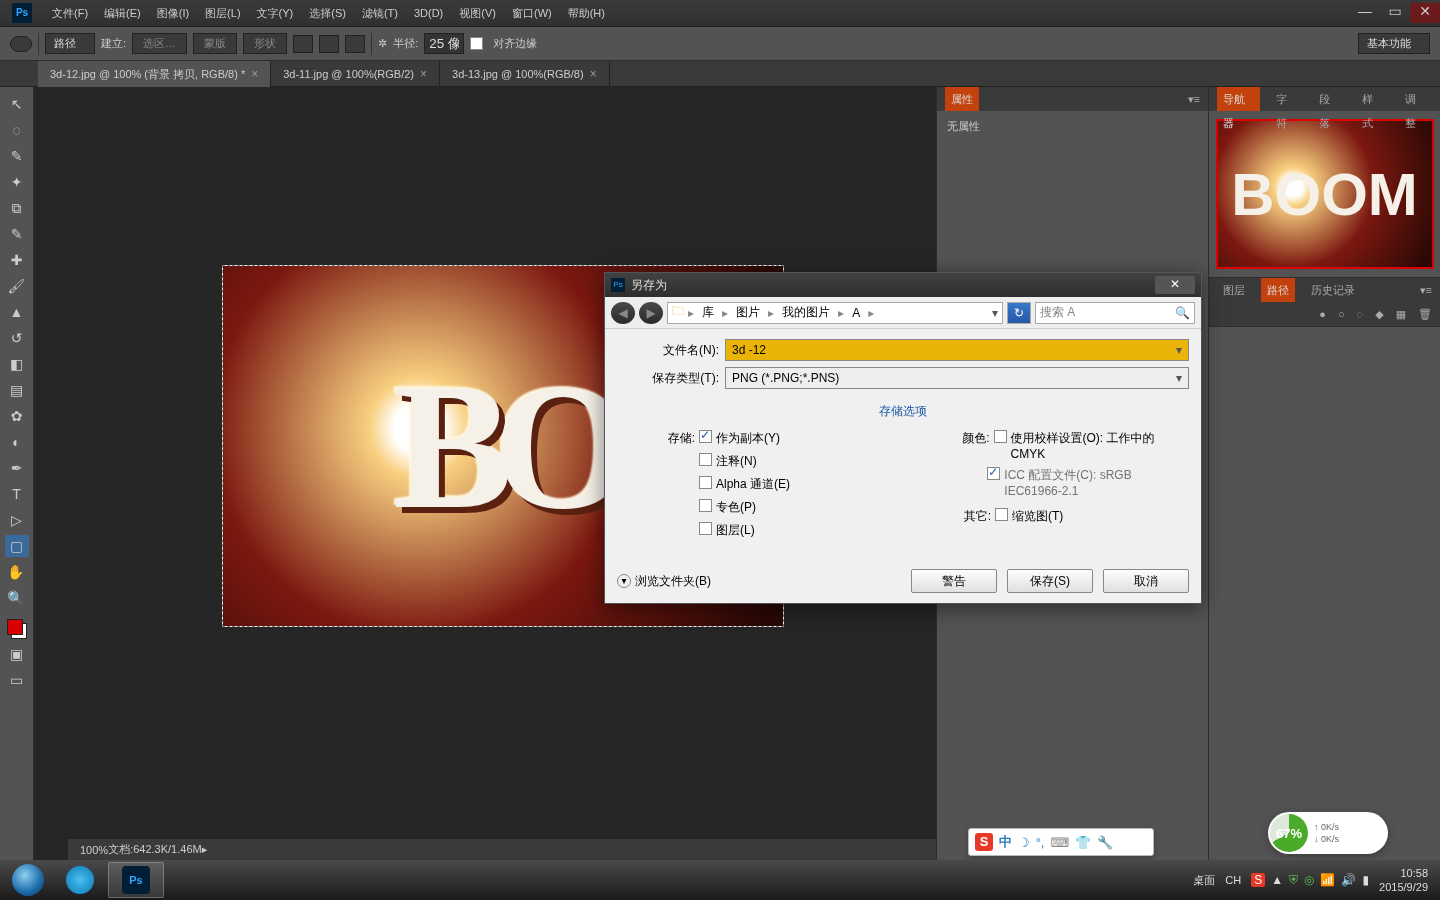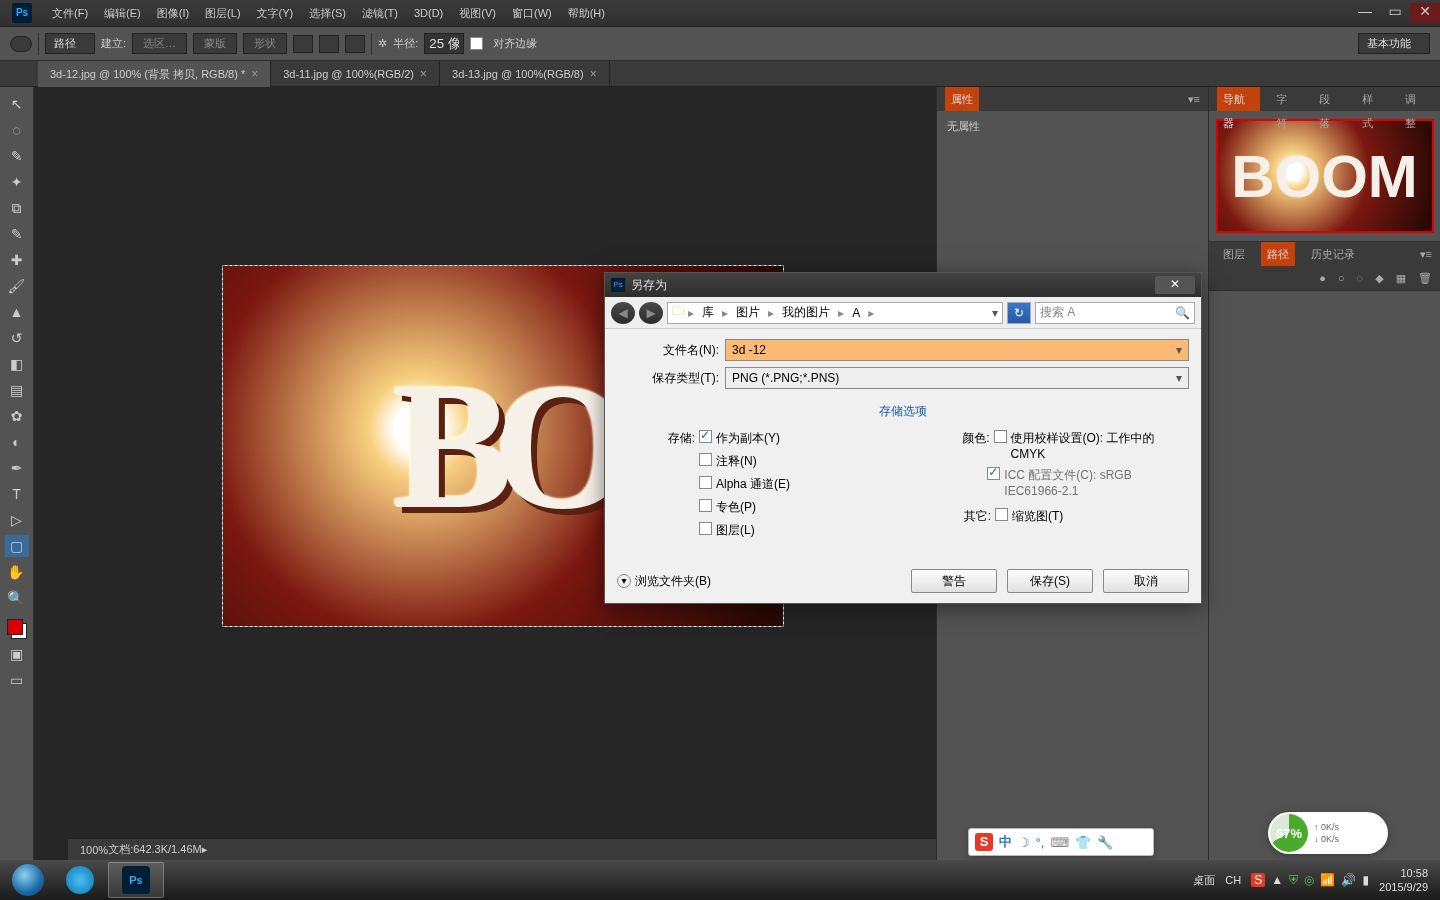--- a/index.html
+++ b/index.html
@@ -44,39 +44,39 @@
 .statusbar { height: 22px; background: #3a3a3a; border-top: 1px solid #222; display: flex; align-items: center; padding: 0 12px; color: #ccc; position: absolute; bottom: 0; left: 34px; right: 0; }
 
 
 .rightpanels { width: 270px; background: #535353; display: flex; flex-direction: column; border-left: 1px solid #2e2e2e; }
 .rightpanels.far { width: 232px; }
 .panel-group { border-bottom: 1px solid #2e2e2e; }
 .panel-tabs { height: 24px; background: #3a3a3a; display: flex; align-items: center; padding: 0 8px; gap: 10px; color: #aaa; font-size: 11px; }
 .panel-tab { padding: 0 6px; height: 24px; line-height: 24px; }
 .panel-tab.active { color: #ddd; background: #c2410c; }
 .panel-body { padding: 8px 10px; color: #ccc; min-height: 40px; }
-.navigator-thumb { width: 218px; height: 114px; margin: 4px auto; border: 2px solid #d00; background: radial-gradient(circle at 35% 45%, #fff 6%, #f8d080 12%, #7b1810 50%, #2a0805 95%); display: flex; align-items: center; justify-content: center; font-size: 60px; font-weight: 900; color: #f5f0e8; overflow: hidden; }
+.navigator-thumb { width: 218px; height: 150px; margin: 4px auto; border: 2px solid #d00; background: radial-gradient(circle at 35% 45%, #fff 6%, #f8d080 12%, #7b1810 50%, #2a0805 95%); display: flex; align-items: center; justify-content: center; font-size: 60px; font-weight: 900; color: #f5f0e8; overflow: hidden; }
 
 
 .dialog { position: absolute; left: 604px; top: 272px; width: 598px; height: 332px; background: #f0f0f0; border: 1px solid #555; box-shadow: 0 4px 20px rgba(0,0,0,.5); font-size: 12px; }
 .dlg-title { height: 24px; background: linear-gradient(#424242,#2e2e2e); display: flex; align-items: center; padding: 0 6px; color: #ddd; }
 .dlg-title .ps { width: 14px; height: 14px; background: #001e36; color: #31a8ff; font-size: 8px; text-align: center; line-height: 14px; margin-right: 6px; }
 .dlg-close { margin-left: auto; width: 40px; height: 18px; background: #555; color: #fff; text-align: center; line-height: 16px; border-radius: 2px; }
 .dlg-nav { height: 32px; background: #eee; border-bottom: 1px solid #ccc; display: flex; align-items: center; padding: 0 6px; gap: 4px; }
 .nav-btn { width: 24px; height: 22px; background: linear-gradient(#4a4a4a,#2a2a2a); border-radius: 50%; color: #888; text-align: center; line-height: 22px; }
 .nav-path { flex: 1; height: 22px; border: 1px solid #aaa; background: #fff; display: flex; align-items: center; padding: 0 4px; gap: 4px; }
 .nav-crumb { padding: 0 4px; }
 .nav-sep { color: #888; }
 .nav-search { width: 160px; height: 22px; border: 1px solid #aaa; background: #fff; padding: 0 4px; color: #888; display: flex; align-items: center; justify-content: space-between; }
 .nav-refresh { width: 24px; height: 22px; border: 1px solid #aaa; background: linear-gradient(#3878c8,#2858a8); color: #fff; text-align: center; line-height: 20px; }
 
 .dlg-body { padding: 10px 12px 0 12px; }
 .form-row { display: flex; align-items: center; margin-bottom: 6px; }
 .form-label { width: 108px; text-align: right; padding-right: 6px; }
-.form-input { flex: 1; height: 22px; border: 1px solid #888; background: #fdba74; padding: 0 6px; display: flex; align-items: center; justify-content: space-between; }
+.form-input { flex: 1; height: 22px; border: 1px solid #888; background: #eab308; padding: 0 6px; display: flex; align-items: center; justify-content: space-between; }
 .form-input .arrow { color: #555; }
 
 .store-options { margin-top: 14px; }
 .store-title { text-align: center; color: #1a5aaa; margin-bottom: 10px; }
 .options-grid { display: flex; gap: 20px; }
 .options-col { flex: 1; }
 .opt-row { display: flex; align-items: flex-start; margin-bottom: 6px; }
 .opt-label-left { width: 82px; text-align: right; padding-right: 4px; }
 .checkbox { width: 13px; height: 13px; border: 1px solid #888; background: #fff; display: inline-block; margin-right: 4px; position: relative; flex-shrink: 0; }
 .checkbox.checked::after { content: "✓"; position: absolute; top: -3px; left: 0; color: #2a5aaa; font-size: 12px; }

